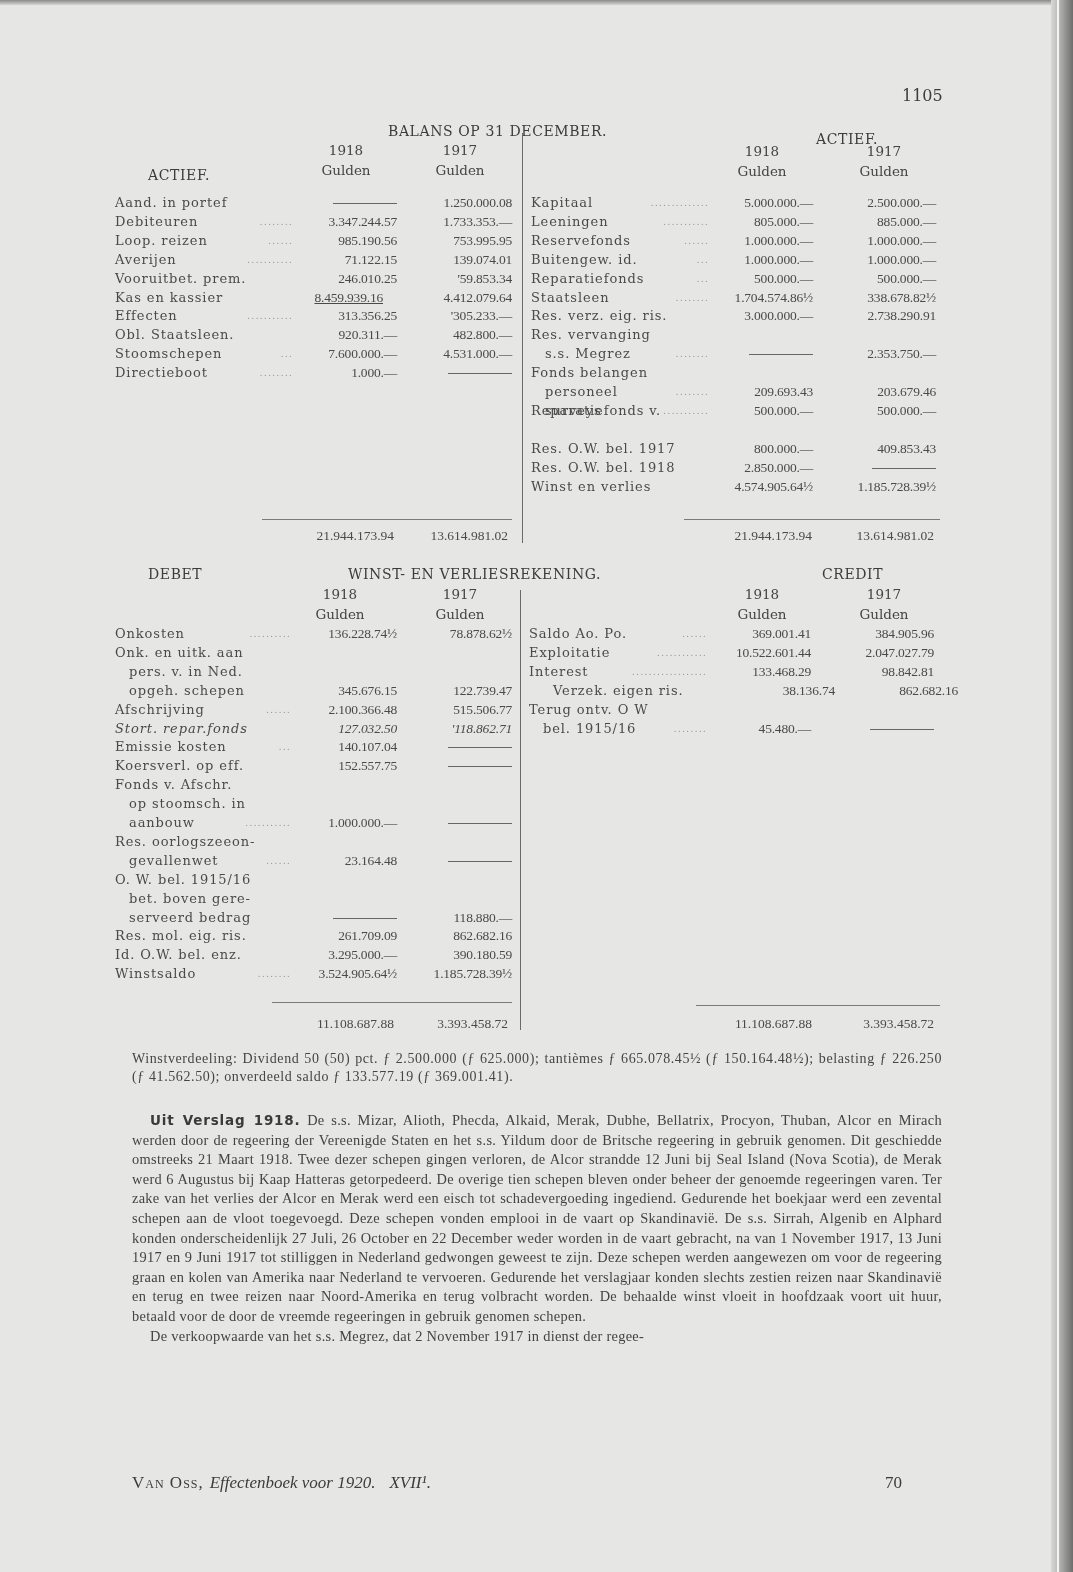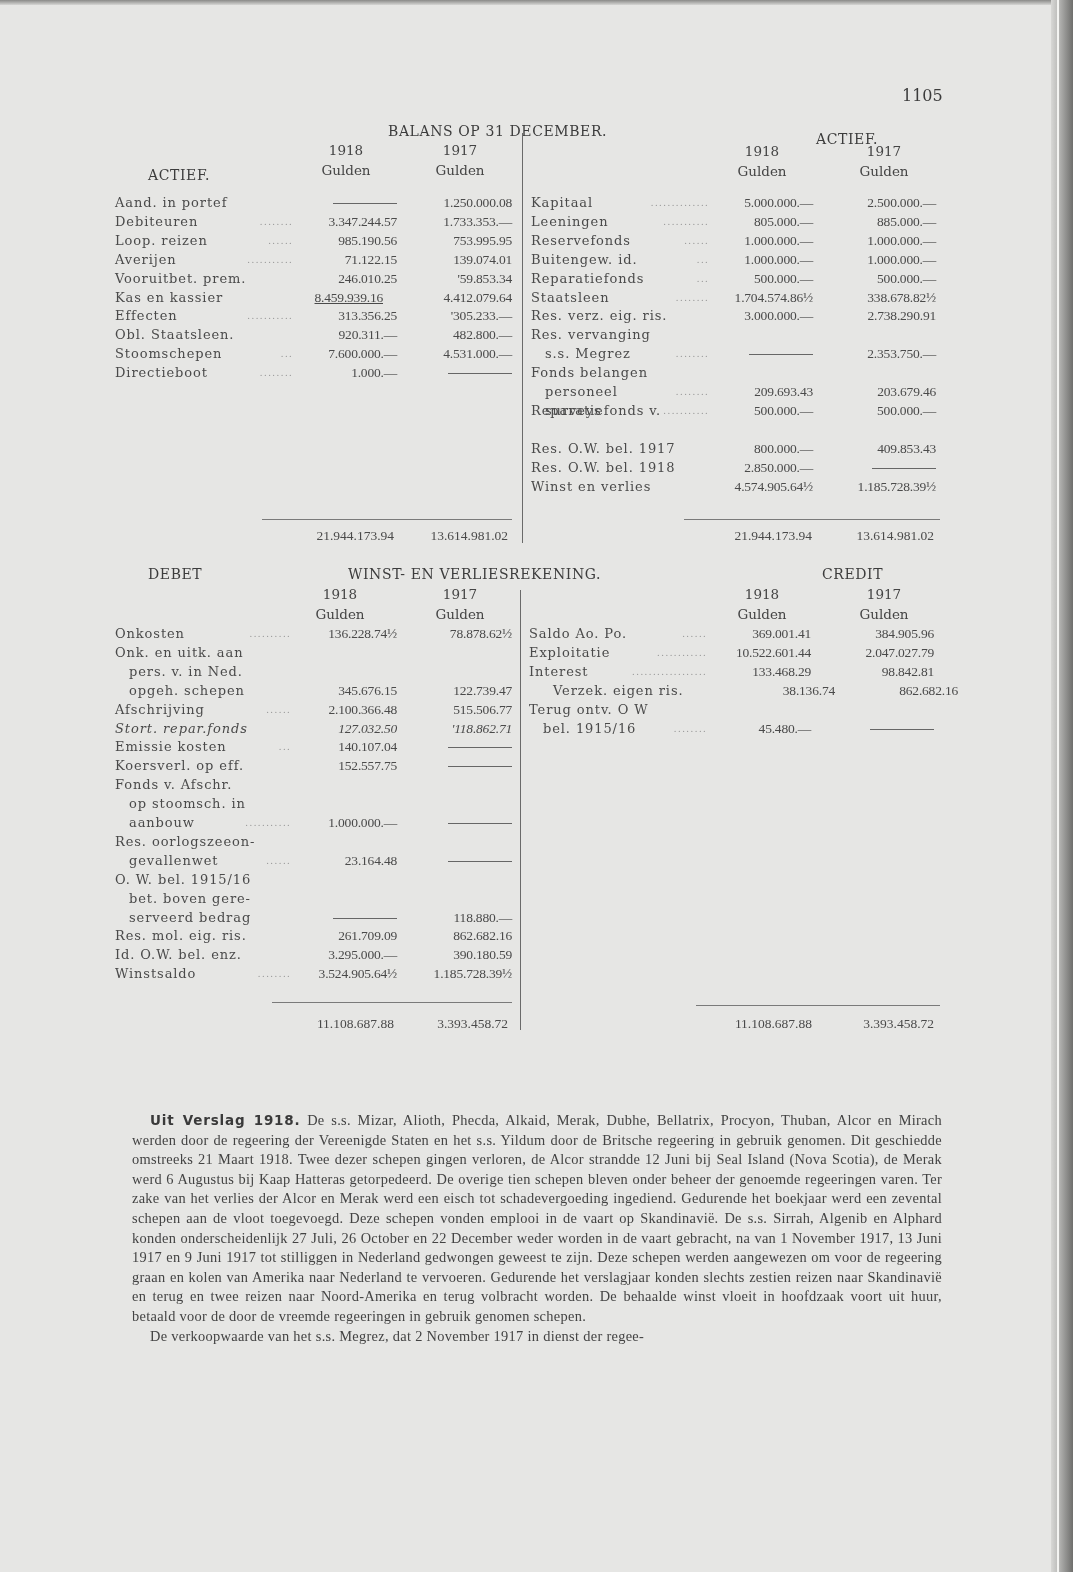--- a/index.html
+++ b/index.html
@@ -402,19 +402,24 @@
 
     <div class="hrule" style="left:272px; top:1002px; width:240px;"></div>
     <div class="hrule" style="left:696px; top:1005px; width:244px;"></div>
 
     <span class="total" style="left:272px; top:1016px; width:122px;">11.108.687.88</span>
     <span class="total" style="left:390px; top:1016px; width:118px;">3.393.458.72</span>
     <span class="total" style="left:692px; top:1016px; width:120px;">11.108.687.88</span>
     <span class="total" style="left:814px; top:1016px; width:120px;">3.393.458.72</span>
   </div>
 
+  <div class="distribution" style="top:1050px;">Winstverdeeling: Dividend 50 (50) pct. ƒ 2.500.000 (ƒ 625.000); tantièmes ƒ 665.078.45½ (ƒ 150.164.48½); belasting ƒ 226.250 (ƒ 41.562.50); onverdeeld saldo ƒ 133.577.19 (ƒ 369.001.41).</div>
 
   <div class="para" style="top:1111px;">
     <p><span class="lead">Uit Verslag 1918.</span> <span>De s.s. Mizar, Alioth, Phecda, Alkaid, Merak, Dubhe, Bellatrix, Procyon, Thuban, Alcor en Mirach werden door de regeering der Vereenigde Staten en het s.s. Yildum door de Britsche regeering in gebruik genomen. Dit geschiedde omstreeks 21 Maart 1918. Twee dezer schepen gingen verloren, de Alcor strandde 12 Juni bij Seal Island (Nova Scotia), de Merak werd 6 Augustus bij Kaap Hatteras getorpedeerd. De overige tien schepen bleven onder beheer der genoemde regeeringen varen. Ter zake van het verlies der Alcor en Merak werd een eisch tot schadevergoeding ingediend. Gedurende het boekjaar werd een zevental schepen aan de vloot toegevoegd. Deze schepen vonden emplooi in de vaart op Skandinavië. De s.s. Sirrah, Algenib en Alphard konden onderscheidenlijk 27 Juli, 26 October en 22 December weder worden in de vaart gebracht, na van 1 November 1917, 13 Juni 1917 en 9 Juni 1917 tot stilliggen in Nederland gedwongen geweest te zijn. Deze schepen werden aangewezen om voor de regeering graan en kolen van Amerika naar Nederland te vervoeren. Gedurende het verslagjaar konden slechts zestien reizen naar Skandinavië en terug en twee reizen naar Noord-Amerika en terug volbracht worden. De behaalde winst vloeit in hoofdzaak voort uit huur, betaald voor de door de vreemde regeeringen in gebruik genomen schepen.</span></p>
     <p>De verkoopwaarde van het s.s. Megrez, dat 2 November 1917 in dienst der regee-</p>
   </div>
 
+  <div class="footer">
+    <span class="author">Van Oss,</span><span class="book">Effectenboek voor 1920.</span><span class="vol">XVII¹.</span>
+    <span class="sig">70</span>
+  </div>
 </div>
 
 </body></html>

